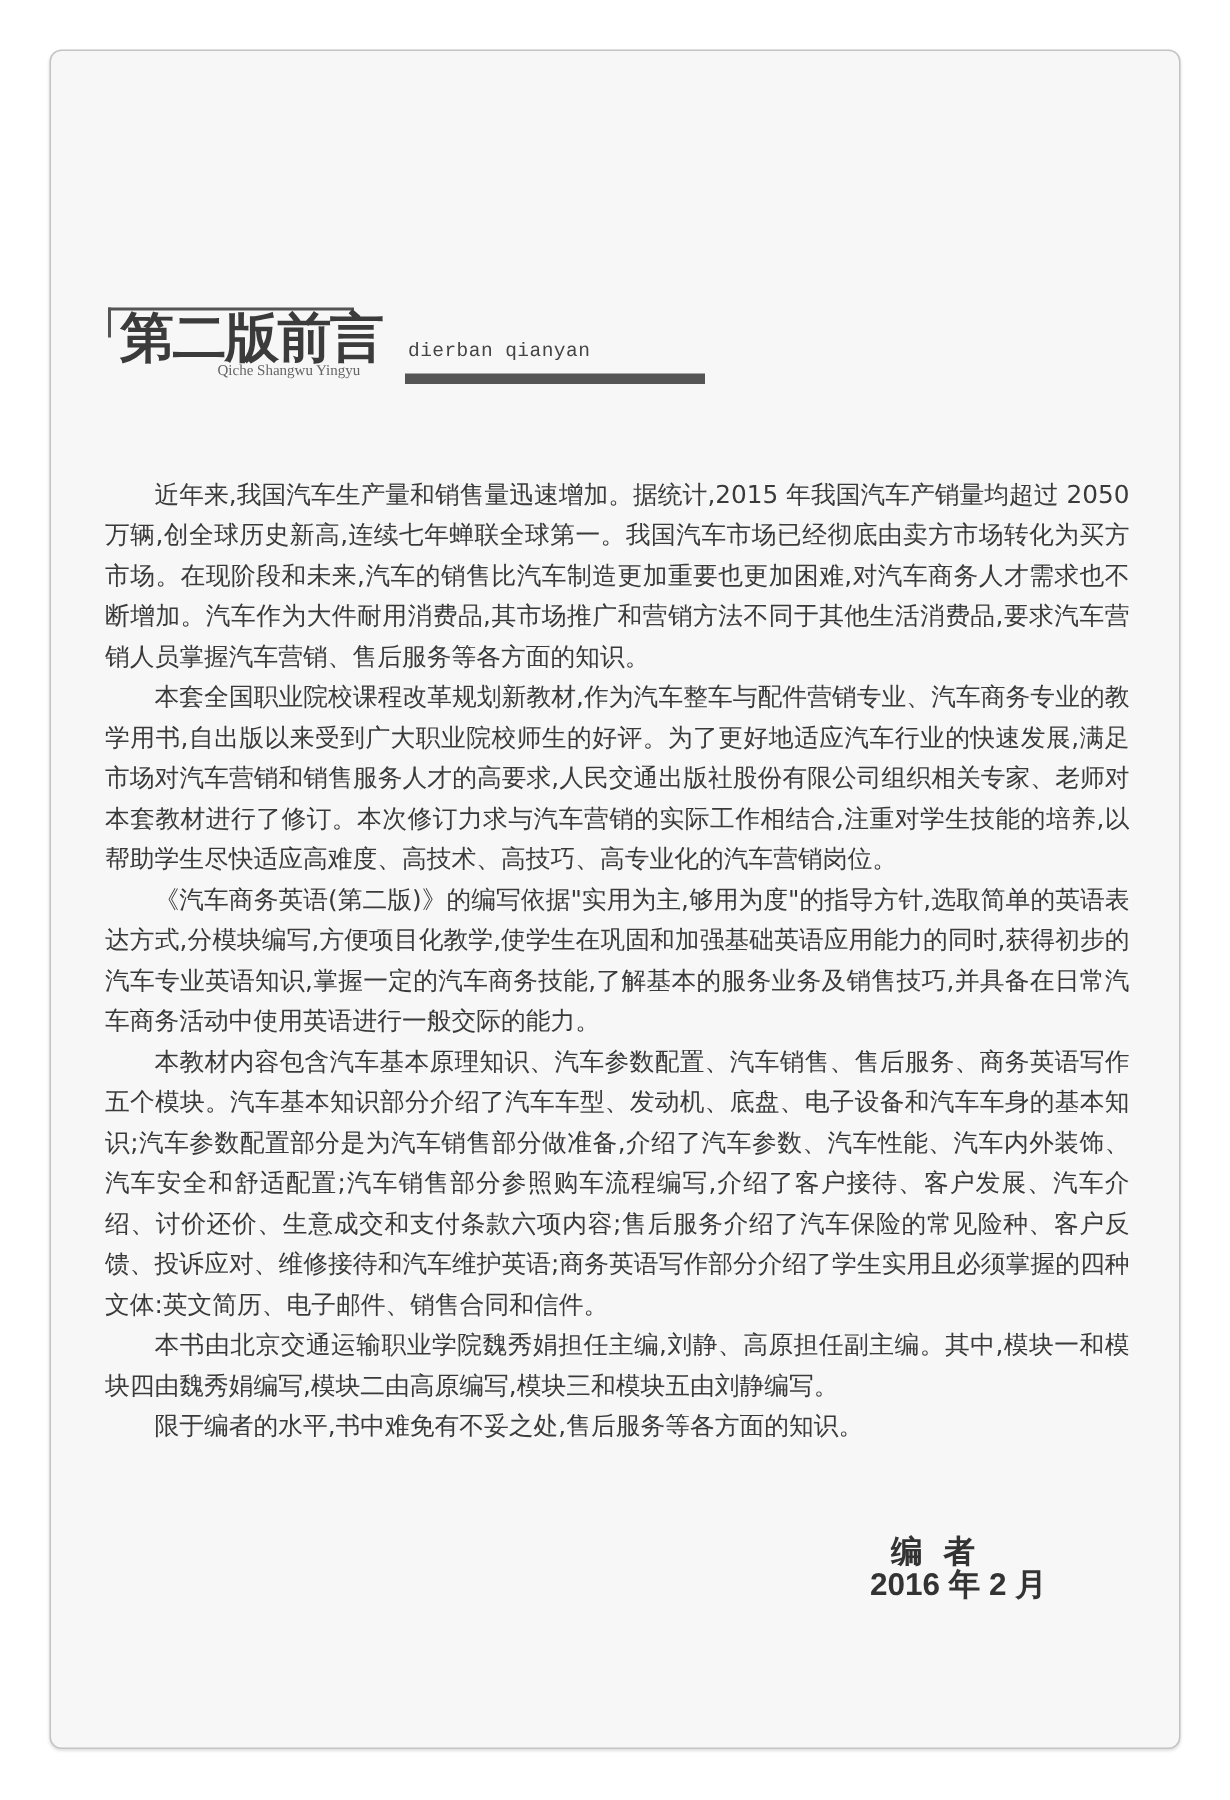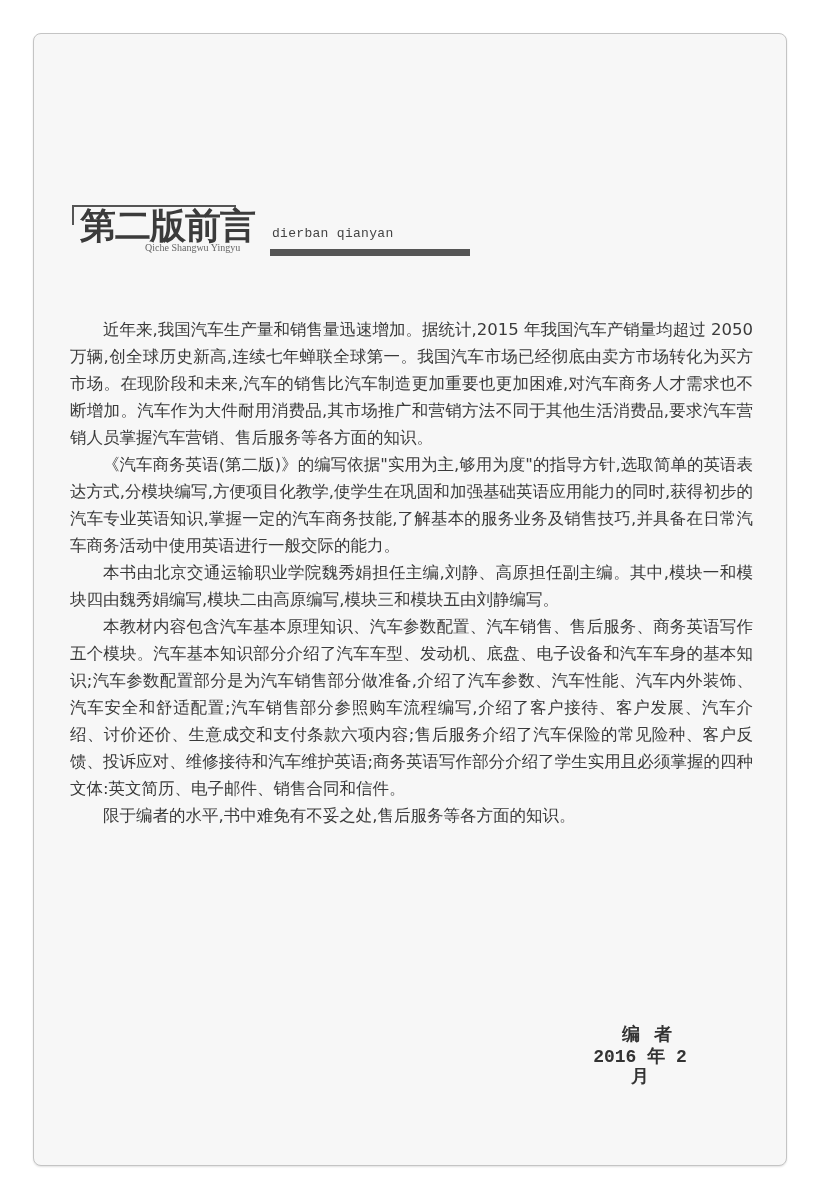--- a/index.html
+++ b/index.html
@@ -34,40 +34,41 @@
   }
   .body-text {
     position:absolute; left:70px; top:316px; width:683px;
     font-size:16.5px; line-height:27px; color:#3a3a3a;
     font-family: "DejaVu Sans", "Liberation Sans", sans-serif;
   }
   .body-text p {
     margin:0; text-indent:33px; text-align:justify; text-align-last:left;
   }
   .sign {
-    position:absolute; left:580px; width:120px; text-align:center;
-    font-family: Liberation Mono, monospace; font-weight:bold;
-    font-size:18px; color:#333; line-height:20px;
+    position:absolute; left:580px; width:120px; text-align:left;
+    font-family: Liberation Sans, sans-serif; font-weight:bold;
+    font-size:21px; color:#333; line-height:20px;
   }
   .sign.author { top:1025px; letter-spacing:14px; padding-left:14px; }
   .sign.date { top:1047px; }
 </style>
 </head>
 <body>
 
 <div class="page"></div>
 
 <div class="heading-bracket"></div>
 <div class="heading-title">第二版前言</div>
 <div class="heading-sub">Qiche Shangwu Yingyu</div>
 <div class="heading-pinyin">dierban qianyan</div>
 <div class="heading-bar"></div>
 
 <div class="body-text">
   <p>近年来,我国汽车生产量和销售量迅速增加。据统计,2015 年我国汽车产销量均超过 2050 万辆,创全球历史新高,连续七年蝉联全球第一。我国汽车市场已经彻底由卖方市场转化为买方市场。在现阶段和未来,汽车的销售比汽车制造更加重要也更加困难,对汽车商务人才需求也不断增加。汽车作为大件耐用消费品,其市场推广和营销方法不同于其他生活消费品,要求汽车营销人员掌握汽车营销、售后服务等各方面的知识。</p>
+  <p>本套全国职业院校课程改革规划新教材,作为汽车整车与配件营销专业、汽车商务专业的教学用书,自出版以来受到广大职业院校师生的好评。为了更好地适应汽车行业的快速发展,满足市场对汽车营销和销售服务人才的高要求,人民交通出版社股份有限公司组织相关专家、老师对本套教材进行了修订。本次修订力求与汽车营销的实际工作相结合,注重对学生技能的培养,以帮助学生尽快适应高难度、高技术、高技巧、高专业化的汽车营销岗位。</p>
   <p>《汽车商务英语(第二版)》的编写依据"实用为主,够用为度"的指导方针,选取简单的英语表达方式,分模块编写,方便项目化教学,使学生在巩固和加强基础英语应用能力的同时,获得初步的汽车专业英语知识,掌握一定的汽车商务技能,了解基本的服务业务及销售技巧,并具备在日常汽车商务活动中使用英语进行一般交际的能力。</p>
+  <p>本教材内容包含汽车基本原理知识、汽车参数配置、汽车销售、售后服务、商务英语写作五个模块。汽车基本知识部分介绍了汽车车型、发动机、底盘、电子设备和汽车车身的基本知识;汽车参数配置部分是为汽车销售部分做准备,介绍了汽车参数、汽车性能、汽车内外装饰、汽车安全和舒适配置;汽车销售部分参照购车流程编写,介绍了客户接待、客户发展、汽车介绍、讨价还价、生意成交和支付条款六项内容;售后服务介绍了汽车保险的常见险种、客户反馈、投诉应对、维修接待和汽车维护英语;商务英语写作部分介绍了学生实用且必须掌握的四种文体:英文简历、电子邮件、销售合同和信件。</p>
   <p>本书由北京交通运输职业学院魏秀娟担任主编,刘静、高原担任副主编。其中,模块一和模块四由魏秀娟编写,模块二由高原编写,模块三和模块五由刘静编写。</p>
-  <p>本教材内容包含汽车基本原理知识、汽车参数配置、汽车销售、售后服务、商务英语写作五个模块。汽车基本知识部分介绍了汽车车型、发动机、底盘、电子设备和汽车车身的基本知识;汽车参数配置部分是为汽车销售部分做准备,介绍了汽车参数、汽车性能、汽车内外装饰、汽车安全和舒适配置;汽车销售部分参照购车流程编写,介绍了客户接待、客户发展、汽车介绍、讨价还价、生意成交和支付条款六项内容;售后服务介绍了汽车保险的常见险种、客户反馈、投诉应对、维修接待和汽车维护英语;商务英语写作部分介绍了学生实用且必须掌握的四种文体:英文简历、电子邮件、销售合同和信件。</p>
   <p>限于编者的水平,书中难免有不妥之处,售后服务等各方面的知识。</p>
 </div>
 
 <div class="sign author">编者</div>
 <div class="sign date">2016 年 2 月</div>
 
 </body></html>

